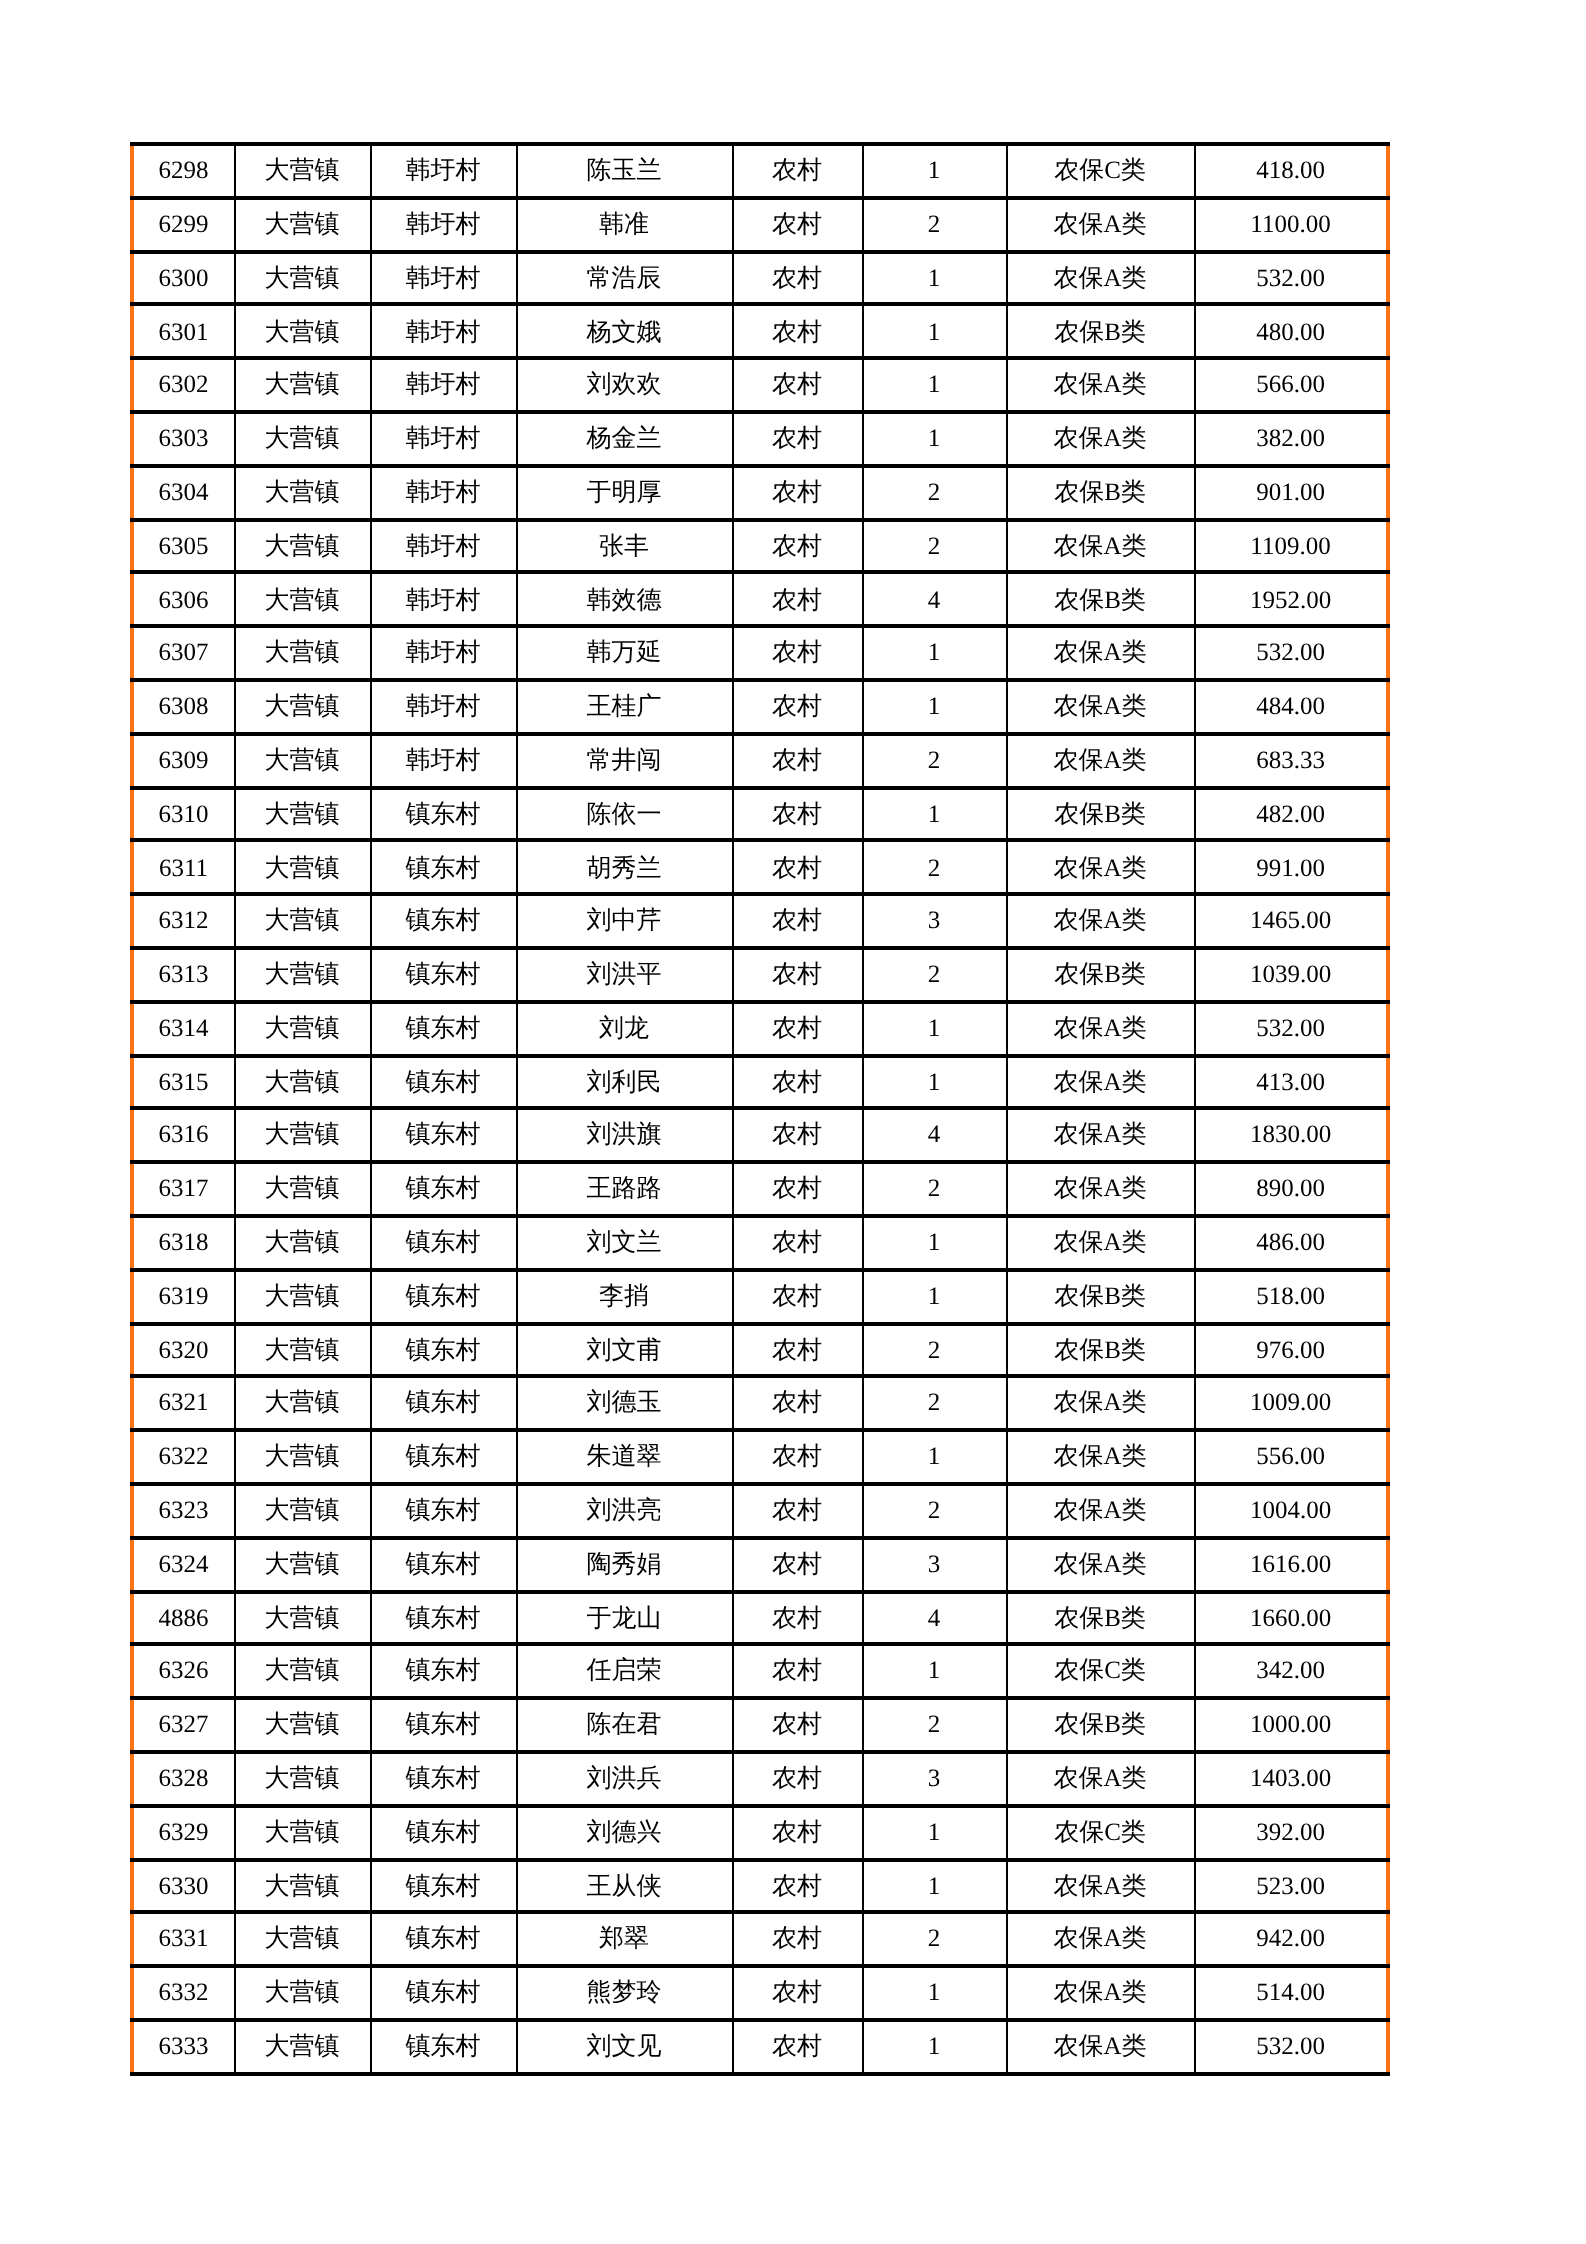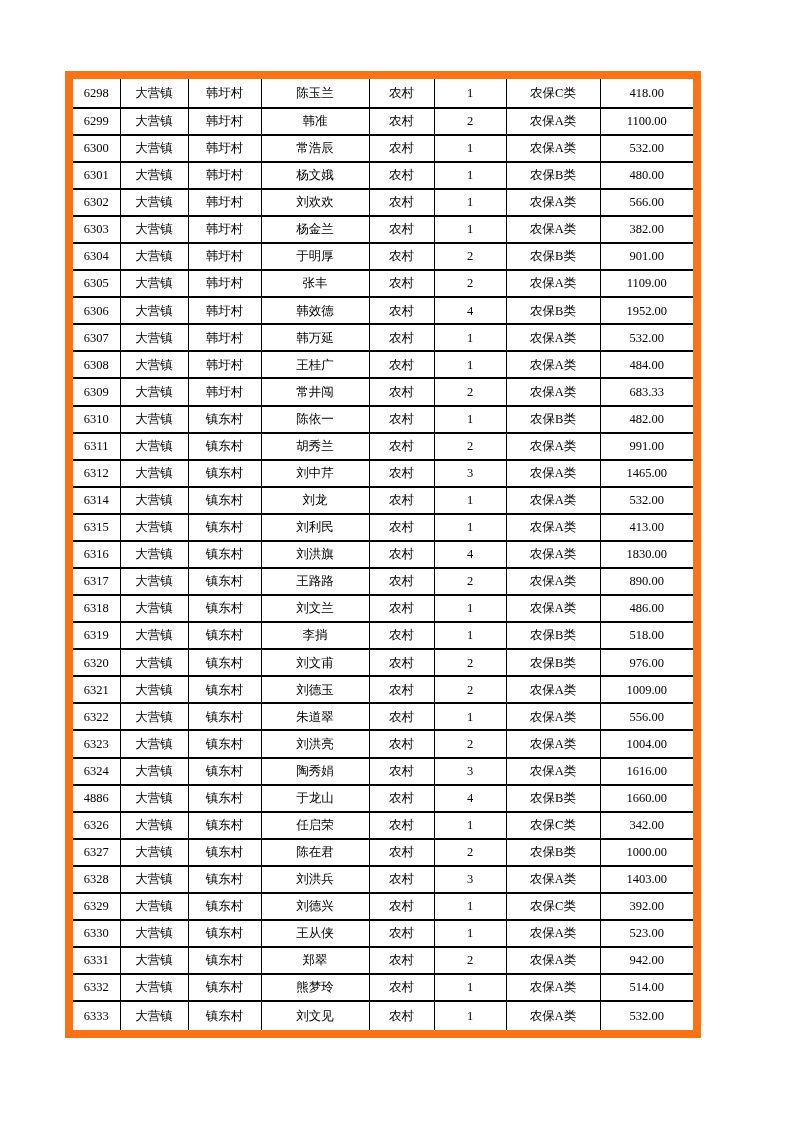--- a/index.html
+++ b/index.html
@@ -16,21 +16,21 @@
     color: #000000;
   }
   .sheet-table {
     position: absolute;
     left: 65px;
     top: 71px;
     width: 628px;
     height: 967px;
     border-collapse: collapse;
     table-layout: fixed;
-    border: 8px solid #f97316;
+    border: 2px solid #f97316;
   }
   .sheet-table td {
     border-top: 2px solid #000000;
     border-bottom: 2px solid #000000;
     border-left: 1px solid #000000;
     border-right: 1px solid #000000;
     text-align: center;
     vertical-align: middle;
     font-size: 12.5px;
     line-height: 1;
@@ -198,20 +198,30 @@
         <td>6312</td>
         <td>大营镇</td>
         <td>镇东村</td>
         <td>刘中芹</td>
         <td>农村</td>
         <td>3</td>
         <td>农保A类</td>
         <td>1465.00</td>
       </tr>
       <tr>
+        <td>6313</td>
+        <td>大营镇</td>
+        <td>镇东村</td>
+        <td>刘洪平</td>
+        <td>农村</td>
+        <td>2</td>
+        <td>农保B类</td>
+        <td>1039.00</td>
+      </tr>
+      <tr>
         <td>6314</td>
         <td>大营镇</td>
         <td>镇东村</td>
         <td>刘龙</td>
         <td>农村</td>
         <td>1</td>
         <td>农保A类</td>
         <td>532.00</td>
       </tr>
       <tr>

